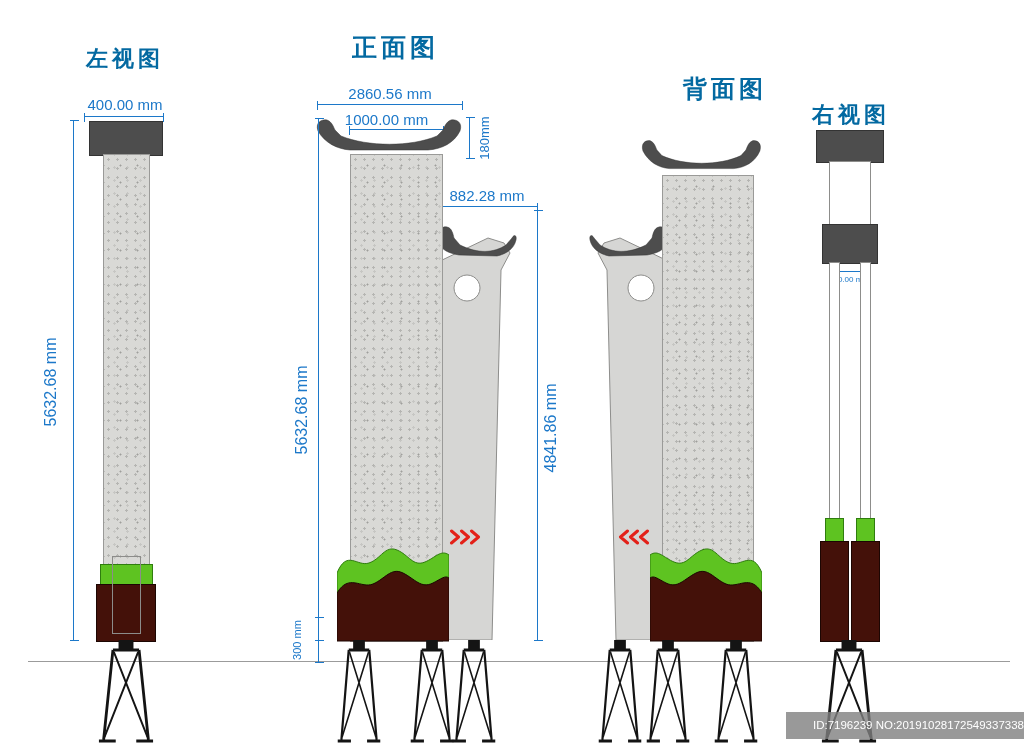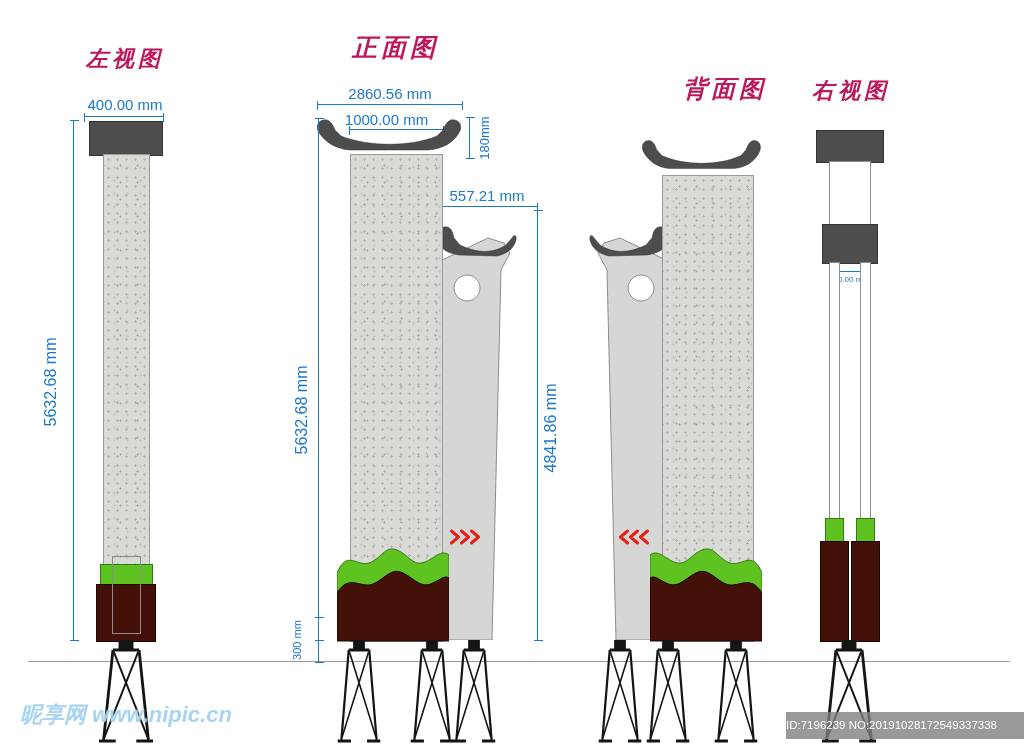--- a/index.html
+++ b/index.html
@@ -7,21 +7,21 @@
     --cap:#4d4d4d;
     --granite:#d9d9d6;
     --grass:#5ec321;
     --maroon:#441109;
     --chev:#e32119;
   }
   html,body{margin:0;padding:0;background:#fff;}
   body{font-family:"Liberation Sans",sans-serif;}
   #canvas{position:relative;width:1024px;height:748px;background:#ffffff;overflow:hidden;}
   .abs{position:absolute;}
-  .vtitle{font-family:"Liberation Serif",serif;font-size:22px;color:#be185d;letter-spacing:4px;font-weight:600;white-space:nowrap;font-style:italic;}
+  .vtitle{font-family:"Liberation Serif",serif;font-size:22px;color:#0369a1;letter-spacing:4px;font-weight:600;white-space:nowrap;}
   .dim{position:absolute;color:var(--dim);font-size:15px;text-align:center;white-space:nowrap;}
   .vdim{position:absolute;color:var(--dim);font-size:16px;white-space:nowrap;transform:translate(-50%,-50%) rotate(-90deg);}
   .hline{position:absolute;height:0;border-top:1px solid var(--dim);}
   .hline::before,.hline::after{content:"";position:absolute;top:-4px;width:1px;height:9px;background:var(--dim);}
   .hline::before{left:-1px;}.hline::after{right:-1px;}
   .vline{position:absolute;width:0;border-left:1px solid var(--dim);}
   .vline::before,.vline::after{content:"";position:absolute;left:-4px;width:9px;height:1px;background:var(--dim);}
   .vline::before{top:-1px;}.vline::after{bottom:-1px;}
   .cap{background:var(--cap);border:1px solid #333;}
   .granite{background-color:var(--granite);border:1px solid #9a9a98;
@@ -31,21 +31,21 @@
       radial-gradient(#9f9f9c .8px,transparent 1.2px);
     background-size:9px 9px,13px 13px,17px 17px;
     background-position:0 0,4px 6px,8px 2px;}
   .green{background:var(--grass);border:1px solid #2f7d0e;}
   .maroon{background:var(--maroon);border:1px solid #1c0602;}
   .outline{border:1px solid #8d8d8b;background:#fff;}
   .groundline{background:#9b9b9b;}
   .wm-site{position:absolute;font-size:22px;font-weight:bold;font-style:italic;
     color:rgba(150,205,238,.85);text-shadow:0 0 2px #ffffff;white-space:nowrap;}
   .wm-id{position:absolute;background:rgba(128,128,128,.8);color:#fff;font-size:11.5px;
-    line-height:27px;text-align:left;white-space:nowrap;}
+    line-height:27px;text-align:right;white-space:nowrap;}
 </style>
 </head>
 <body>
 
 <div id="canvas">
 
   <svg width="0" height="0" style="position:absolute" aria-hidden="true">
     <defs>
       <g id="stand" stroke="#141414" fill="none">
         <rect x="22" y="0" width="16" height="10" fill="#141414" stroke="none"></rect>
@@ -91,21 +91,21 @@
 
   <div class="vline" style="left:469px;top:118px;height:40px"></div>
   <div class="vdim" style="left:484px;top:138px;font-size:13px">180mm</div>
 
   <svg class="abs" style="left:438px;top:228px" width="78" height="412" viewBox="0 0 78 412">
     <use href="#bladebody" fill="#d6d6d4" stroke="#8d8d8b" stroke-width="1"></use>
   </svg>
   <svg class="abs" style="left:434px;top:222px" width="84" height="44" viewBox="0 0 84 44">
     <use href="#bladecap" fill="#4d4d4d" stroke="#333" stroke-width=".5"></use>
   </svg>
-  <div class="dim" style="left:437px;top:187px;width:100px">557.21 mm</div>
+  <div class="dim" style="left:437px;top:187px;width:100px">882.28 mm</div>
   <div class="hline" style="left:437px;top:206px;width:100px"></div>
 
   <div class="abs granite" style="left:350px;top:154px;width:91px;height:486px"></div>
   <svg class="abs" style="left:312px;top:117px" width="153" height="41" viewBox="0 0 153 41">
     <use href="#maincap" fill="#4d4d4d" stroke="#333" stroke-width=".5"></use>
   </svg>
 
   <div class="vline" style="left:318px;top:119px;height:521px"></div>
   <div class="vdim" style="left:302px;top:410px">5632.68 mm</div>
   <div class="vline" style="left:537px;top:211px;height:429px"></div>
@@ -162,32 +162,31 @@
   <svg class="abs" style="left:598px;top:640px" width="44" height="104" viewBox="0 0 60 104" preserveAspectRatio="none">
       <use href="#stand"></use>
     </svg>
   <svg class="abs" style="left:646px;top:640px" width="44" height="104" viewBox="0 0 60 104" preserveAspectRatio="none">
       <use href="#stand"></use>
     </svg>
   <svg class="abs" style="left:714px;top:640px" width="44" height="104" viewBox="0 0 60 104" preserveAspectRatio="none">
       <use href="#stand"></use>
     </svg>
 
-  <div class="abs vtitle" style="left:812px;top:76px">右视图</div>
+  <div class="abs vtitle" style="left:812px;top:100px">右视图</div>
   <div class="abs cap" style="left:816px;top:130px;width:66px;height:31px"></div>
   <div class="abs outline" style="left:829px;top:161px;width:40px;height:63px"></div>
   <div class="abs cap" style="left:822px;top:224px;width:54px;height:38px"></div>
   <div class="hline" style="left:830px;top:271px;width:38px"></div>
   <div class="dim" style="left:814px;top:275px;width:70px;font-size:8px">200.00 mm</div>
   <div class="abs outline" style="left:829px;top:262px;width:9px;height:258px"></div>
   <div class="abs outline" style="left:860px;top:262px;width:9px;height:258px"></div>
   <div class="abs green" style="left:825px;top:518px;width:17px;height:24px"></div>
   <div class="abs green" style="left:856px;top:518px;width:17px;height:24px"></div>
   <div class="abs maroon" style="left:820px;top:541px;width:27px;height:99px"></div>
   <div class="abs maroon" style="left:851px;top:541px;width:27px;height:99px"></div>
   <svg class="abs" style="left:821px;top:640px" width="56" height="104" viewBox="0 0 60 104" preserveAspectRatio="none">
       <use href="#stand"></use>
     </svg>
 
-  <div class="wm-site" style="left:20px;top:700px">昵享网 www.nipic.cn</div>
   <div class="wm-id" style="left:786px;top:712px;width:238px;height:27px">ID:7196239 NO:20191028172549337338</div>
 
 </div>
 
 </body></html>

